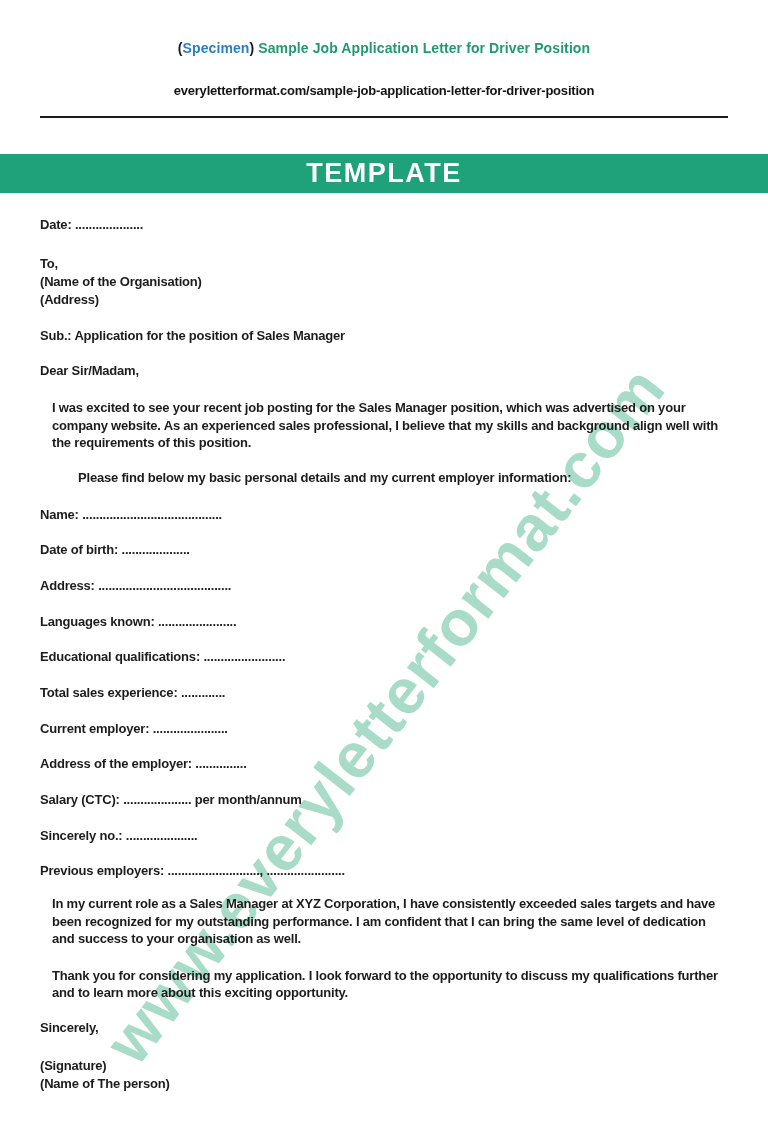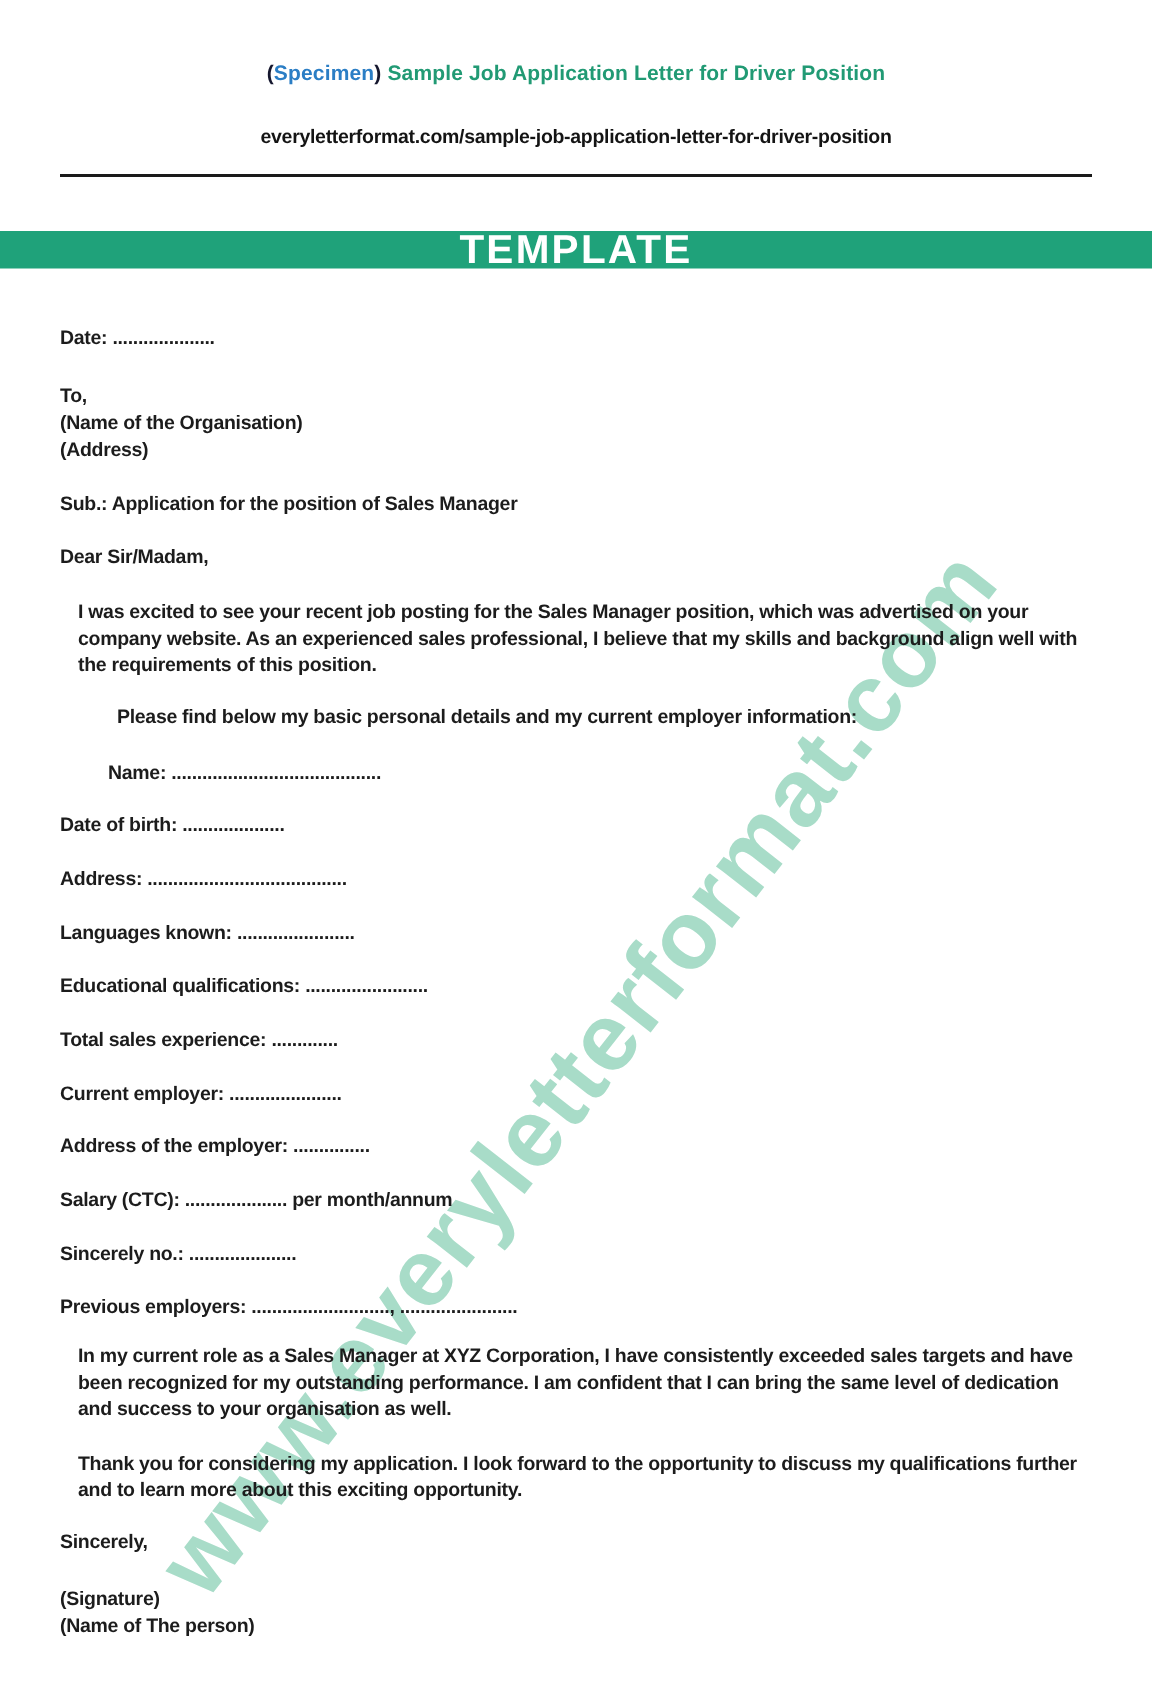--- a/index.html
+++ b/index.html
@@ -39,21 +39,21 @@
     top: 116px; left: 40px;
     width: 688px; height: 2px;
     background: #1a1a1a;
     z-index: 3;
   }
 
   
   .banner {
     position: absolute;
     top: 154px; left: 0;
-    width: 768px; height: 25px;
+    width: 768px; height: 39px;
     background: #1fa27a;
     display: flex; align-items: center; justify-content: center;
     z-index: 3;
   }
   .banner-text {
     color: #ffffff;
     font-size: 27px;
     font-weight: 700;
     letter-spacing: 1.5px;
   }
@@ -89,21 +89,21 @@
   }
   .line { line-height: 18px; }
   .date-line   { margin-top: 23px; }
   .to-block    { margin-top: 21px; }
   .subject     { margin-top: 18px; }
   .salutation  { margin-top: 17px; }
   .para        { margin: 12px; line-height: 17.5px; }
   .p-intro     { margin-top: 19px; }
   .details-intro { margin-top: 17px; padding-left: 38px; }
   .fields .field { line-height: 18px; margin-top: 17.7px; }
-  .fields .field:first-child { margin-top: 19px; margin-left: 32px; }
+  .fields .field:first-child { margin-top: 19px; }
   .p-experience { margin-top: 15px; }
   .p-thanks     { margin-top: 19px; }
   .closing      { margin-top: 17px; }
   .sig-block    { margin-top: 20px; }
 </style>
 </head>
 <body>
 
 <div class="page">
 

